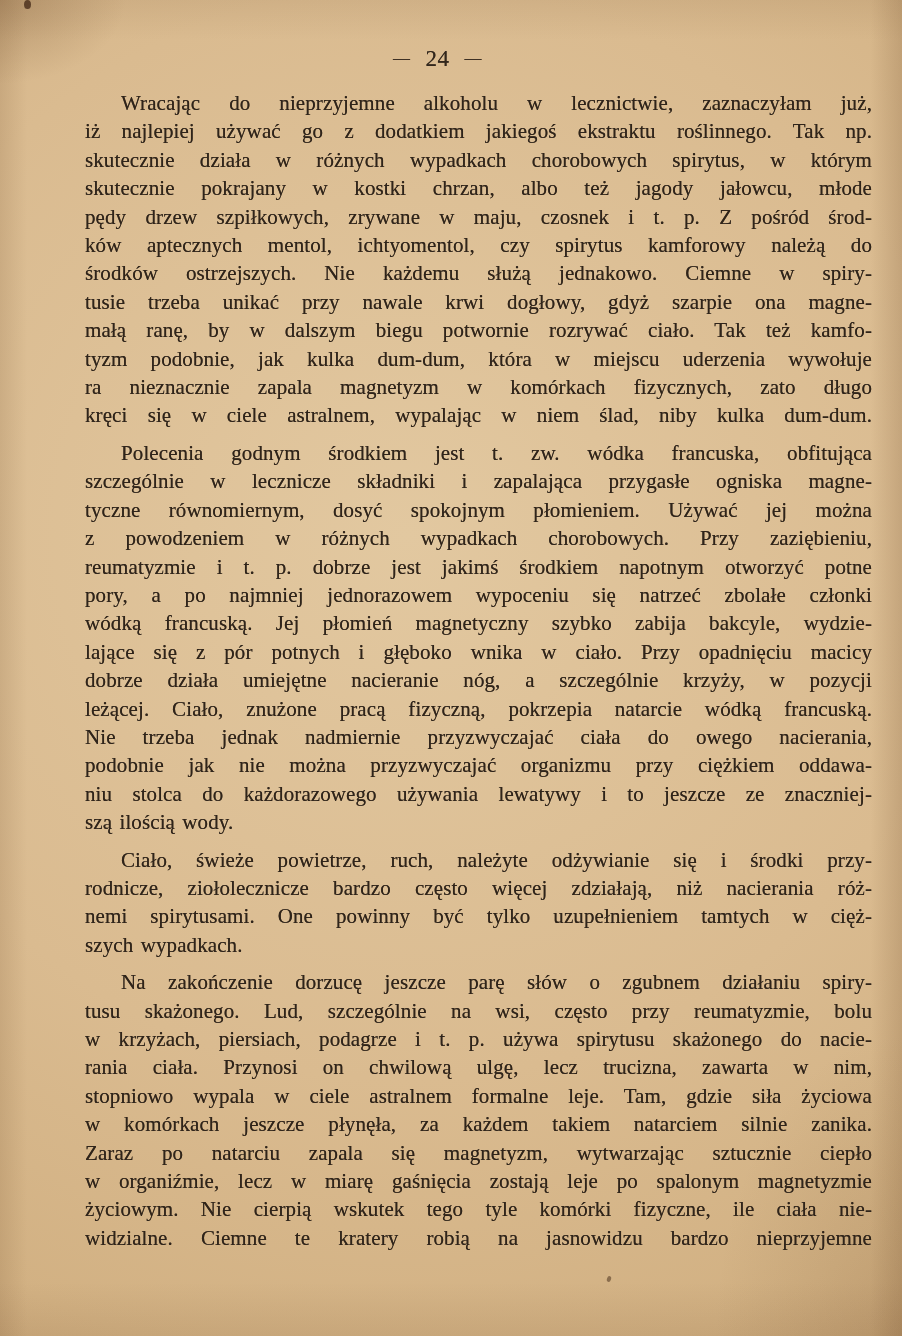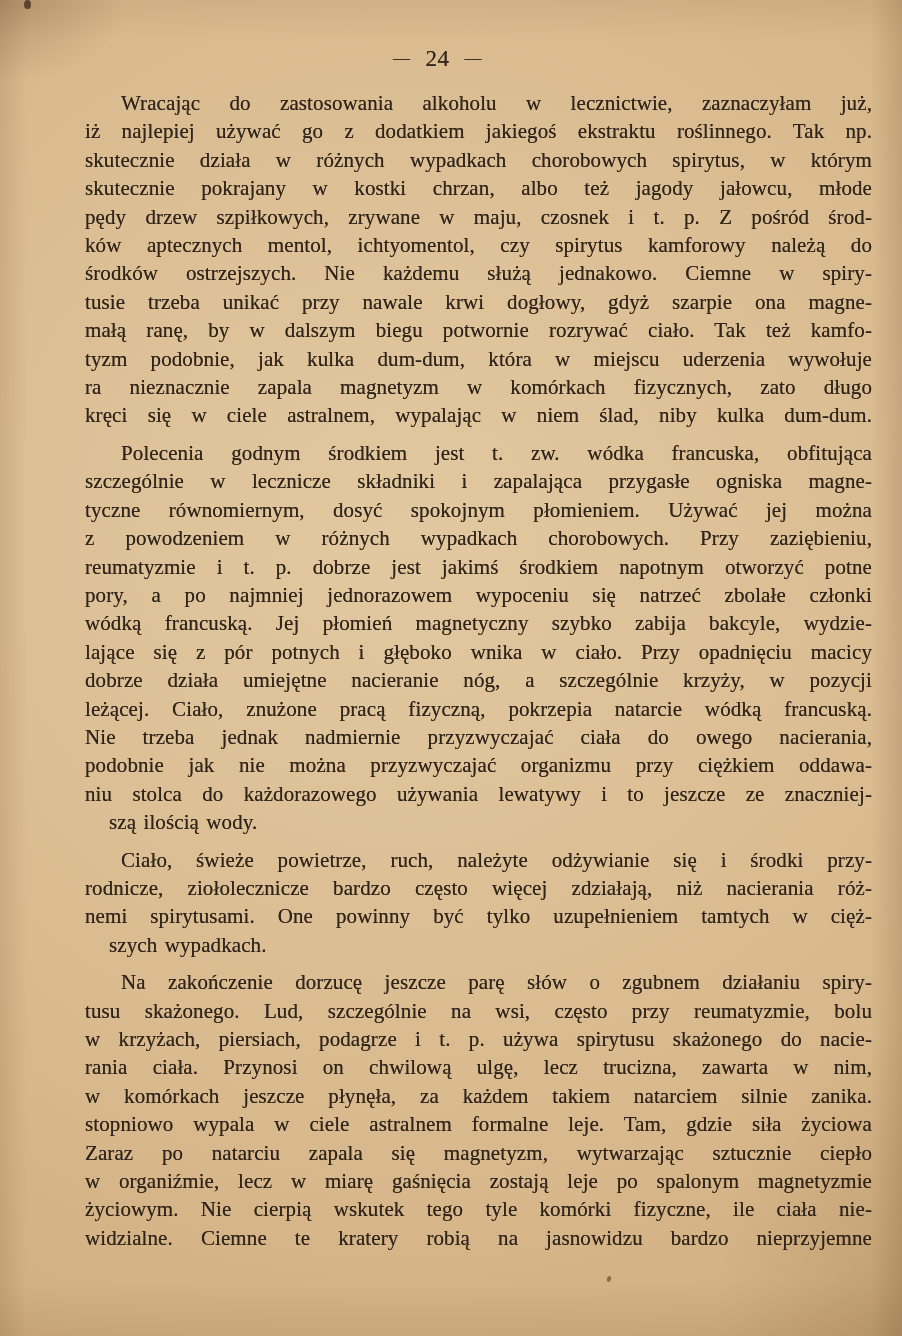--- a/index.html
+++ b/index.html
@@ -61,21 +61,20 @@
   .line {
     text-align: justify;
     text-align-last: justify;
     white-space: normal;
   }
   .line.first {
     text-indent: 36px;
   }
   .line.no-stretch {
     text-align-last: left;
-    margin-left: 24px;
   }
   .speck {
     position: absolute;
     background: #4d331f;
     border-radius: 50%;
   }
   .speck.top-left {
     left: 24px;
     top: 0;
     width: 7px;
@@ -97,21 +96,21 @@
 <div class="page">
 
   <div class="header">
     <span class="dash">—</span>
     <span class="num">24</span>
     <span class="dash">—</span>
   </div>
 
   <main class="text-block" id="text-block">
       <div class="para">
-        <div class="line first">Wracając do zastosowania alkoholu w lecznictwie, zaznaczyłam już,</div>
+        <div class="line first">Wracając do nieprzyjemne alkoholu w lecznictwie, zaznaczyłam już,</div>
         <div class="line">iż najlepiej używać go z dodatkiem jakiegoś ekstraktu roślinnego. Tak np.</div>
         <div class="line">skutecznie działa w różnych wypadkach chorobowych spirytus, w którym</div>
         <div class="line">skutecznie pokrajany w kostki chrzan, albo też jagody jałowcu, młode</div>
         <div class="line">pędy drzew szpiłkowych, zrywane w maju, czosnek i t. p. Z pośród środ-</div>
         <div class="line">ków aptecznych mentol, ichtyomentol, czy spirytus kamforowy należą do</div>
         <div class="line">środków ostrzejszych. Nie każdemu służą jednakowo. Ciemne w spiry-</div>
         <div class="line">tusie trzeba unikać przy nawale krwi dogłowy, gdyż szarpie ona magne-</div>
         <div class="line">małą ranę, by w dalszym biegu potwornie rozrywać ciało. Tak też kamfo-</div>
         <div class="line">tyzm podobnie, jak kulka dum-dum, która w miejscu uderzenia wywołuje</div>
         <div class="line">ra nieznacznie zapala magnetyzm w komórkach fizycznych, zato długo</div>
@@ -137,22 +136,22 @@
         <div class="line first">Ciało, świeże powietrze, ruch, należyte odżywianie się i środki przy-</div>
         <div class="line">rodnicze, ziołolecznicze bardzo często więcej zdziałają, niż nacierania róż-</div>
         <div class="line">nemi spirytusami. One powinny być tylko uzupełnieniem tamtych w cięż-</div>
         <div class="line no-stretch">szych wypadkach.</div>
       </div>
       <div class="para">
         <div class="line first">Na zakończenie dorzucę jeszcze parę słów o zgubnem działaniu spiry-</div>
         <div class="line">tusu skażonego. Lud, szczególnie na wsi, często przy reumatyzmie, bolu</div>
         <div class="line">w krzyżach, piersiach, podagrze i t. p. używa spirytusu skażonego do nacie-</div>
         <div class="line">rania ciała. Przynosi on chwilową ulgę, lecz trucizna, zawarta w nim,</div>
+        <div class="line">stopniowo wypala w ciele astralnem formalne leje. Tam, gdzie siła życiowa</div>
         <div class="line">w komórkach jeszcze płynęła, za każdem takiem natarciem silnie zanika.</div>
-        <div class="line">stopniowo wypala w ciele astralnem formalne leje. Tam, gdzie siła życiowa</div>
         <div class="line">Zaraz po natarciu zapala się magnetyzm, wytwarzając sztucznie ciepło</div>
         <div class="line">w organiźmie, lecz w miarę gaśnięcia zostają leje po spalonym magnetyzmie</div>
         <div class="line">życiowym. Nie cierpią wskutek tego tyle komórki fizyczne, ile ciała nie-</div>
         <div class="line">widzialne. Ciemne te kratery robią na jasnowidzu bardzo nieprzyjemne</div>
       </div>
     </main>
 
   <div class="speck top-left"></div>
   <div class="speck bottom-center"></div>
 

